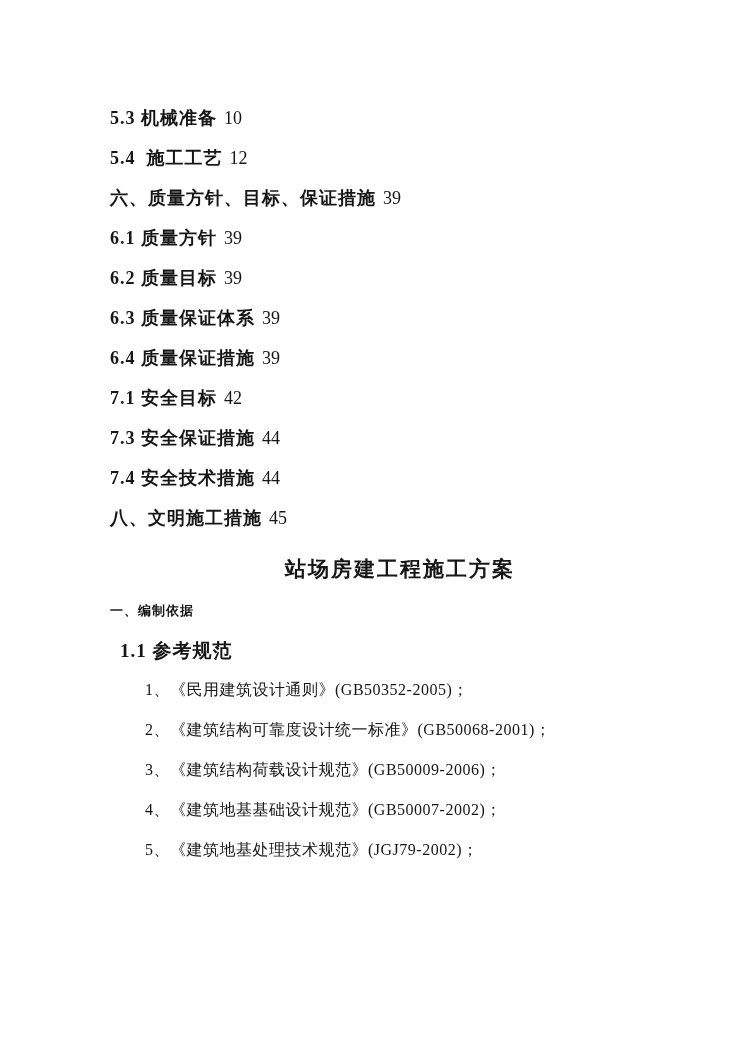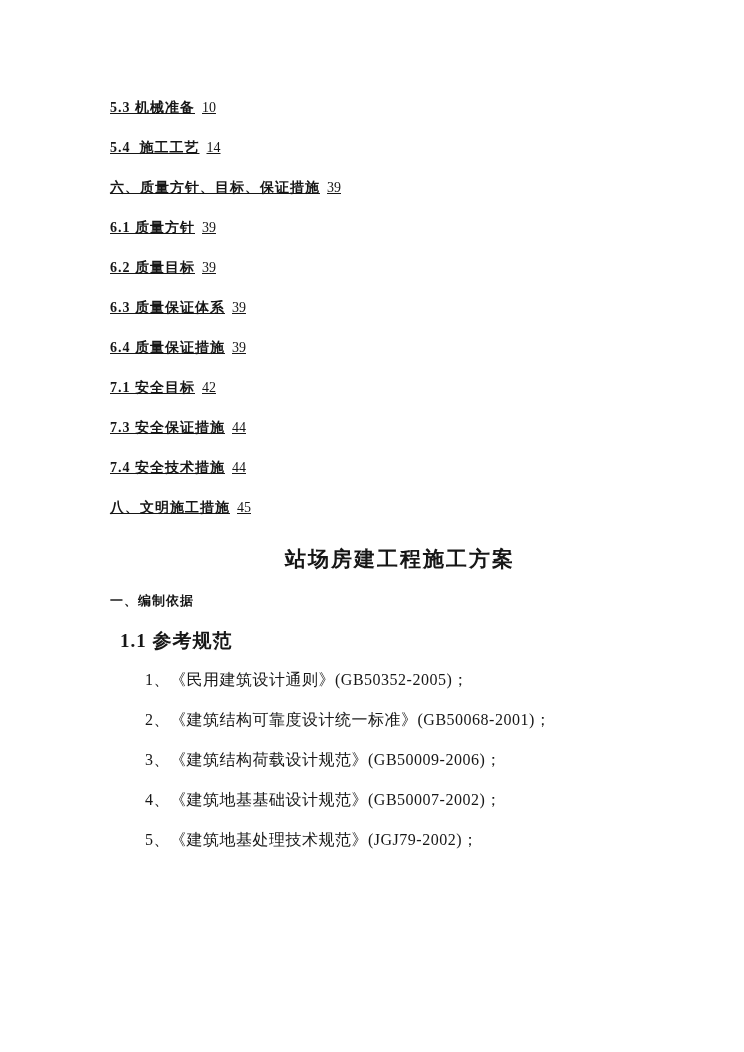--- a/index.html
+++ b/index.html
@@ -16,26 +16,25 @@
     font-family: "Liberation Serif", "DejaVu Serif", serif;
     color: #161616;
   }
   .content {
     position: absolute;
     left: 110px;
     top: 97px;
     width: 580px;
   }
   .toc-line {
-    font-size: 14px;
+    font-size: 18px;
     line-height: 22px;
-    margin: 0 0 18px 0;
+    margin: 10px 0 18px 0;
     font-weight: bold;
     letter-spacing: 1px;
-    text-decoration: underline;
   }
   .toc-label {
     white-space: pre;
   }
   .toc-page {
     font-weight: normal;
     letter-spacing: 0;
     margin-left: 7px;
   }
   .doc-title {
@@ -76,21 +75,21 @@
 <body>
 
 <div class="page">
   <div class="content">
 
     <div class="toc">
       <div class="toc-line">
         <span class="toc-label">5.3 机械准备</span><span class="toc-page">10</span>
       </div>
       <div class="toc-line">
-        <span class="toc-label">5.4  施工工艺</span><span class="toc-page">14</span>
+        <span class="toc-label">5.4  施工工艺</span><span class="toc-page">12</span>
       </div>
       <div class="toc-line">
         <span class="toc-label">六、质量方针、目标、保证措施</span><span class="toc-page">39</span>
       </div>
       <div class="toc-line">
         <span class="toc-label">6.1 质量方针</span><span class="toc-page">39</span>
       </div>
       <div class="toc-line">
         <span class="toc-label">6.2 质量目标</span><span class="toc-page">39</span>
       </div>

